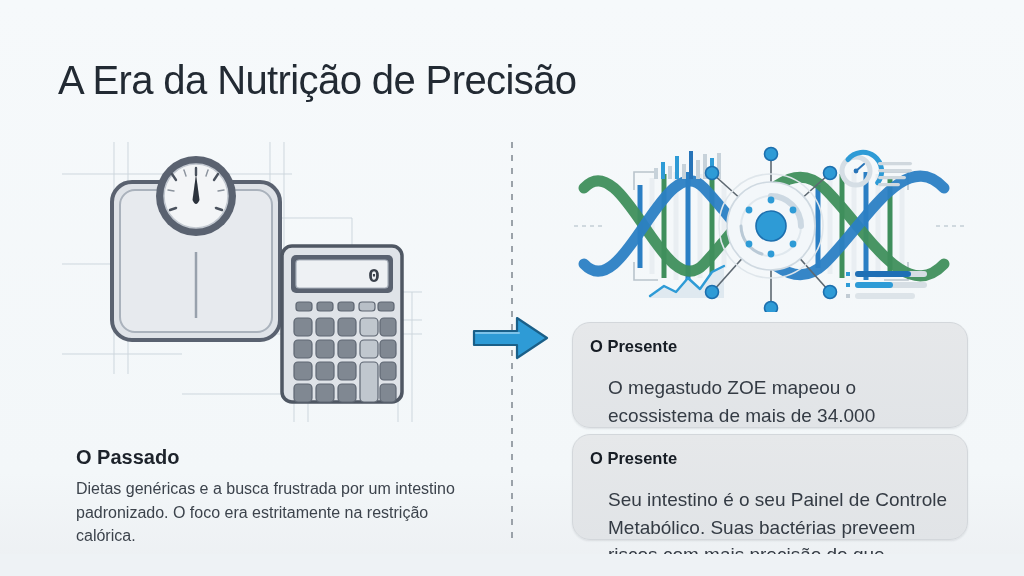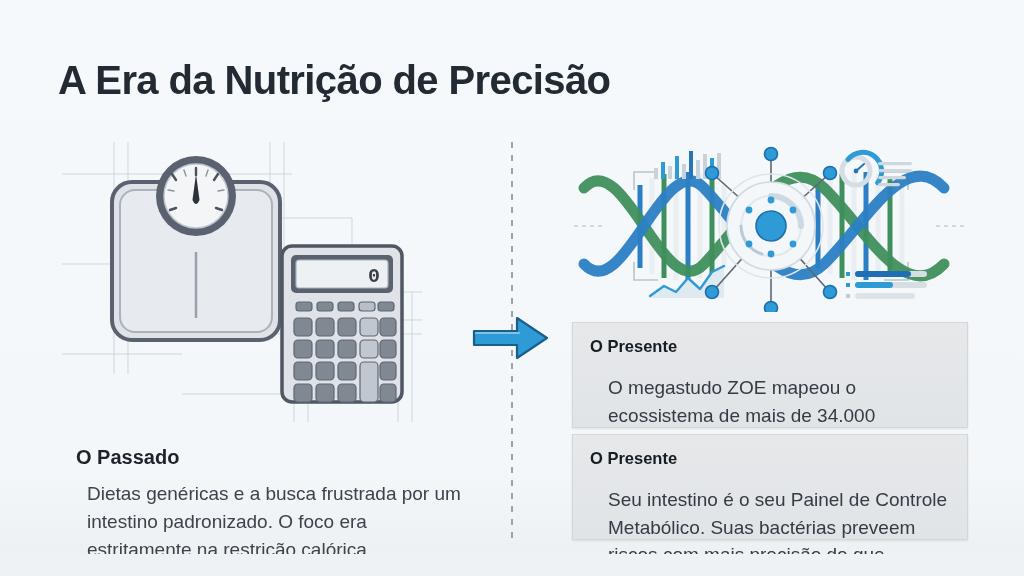--- a/index.html
+++ b/index.html
@@ -8,48 +8,48 @@
     background:#f4f8fa;
     font-family:"Liberation Sans","DejaVu Sans",sans-serif;
     position:relative;
   }
   .slide{position:absolute;inset:0;background:linear-gradient(180deg,#f6f9fb 0%,#f3f7f9 82%,#eceff2 100%);}
   .bottom-band{position:absolute;left:0;right:0;bottom:0;height:22px;background:#eef2f5;}
 
   
   .title{
     position:absolute;left:58px;top:58px;
-    font-size:40px;font-weight:700;letter-spacing:-0.6px;
+    font-size:40px;font-weight:400;letter-spacing:-0.6px;
     color:#222a33;white-space:nowrap;
   }
 
   
   .divider{
     position:absolute;left:511px;top:142px;width:2px;height:398px;
     background:repeating-linear-gradient(180deg,#8b939b 0 6px,rgba(0,0,0,0) 6px 13px);
     opacity:.85;
   }
   .arrow-wrap{position:absolute;left:472px;top:312px;width:78px;height:52px;}
 
   
   .left-illo{position:absolute;left:62px;top:142px;width:360px;height:280px;}
 
   
   .left-caption{position:absolute;left:76px;top:446px;width:400px;}
   .cap-title{font-size:20px;font-weight:700;color:#1d232b;margin:0 0 8px 0;}
-  .cap-body{font-size:19px;line-height:1.48;color:#3c434c;margin:11px;}
+  .cap-body{font-size:16px;line-height:1.48;color:#3c434c;margin:0;}
 
   
   .right-illo{position:absolute;left:566px;top:140px;width:410px;height:172px;}
 
   
   .card{
     position:absolute;left:572px;width:396px;
     background:linear-gradient(180deg,#e6e8ea 0%,#e1e4e7 100%);
-    border:1px solid #d3d7db;border-radius:0;
+    border:1px solid #d3d7db;border-radius:18px;
     box-shadow:0 1px 2px rgba(30,40,50,.10);
     box-sizing:border-box;padding:14px 0 15px 17px;
   }
   #card-presente{top:322px;height:106px;}
   #card-insight{top:434px;height:106px;}
   .card-title{font-size:16.5px;font-weight:700;color:#161c24;margin:0 0 6px 0;}
   .card-body{font-size:19px;line-height:1.46;color:#343b44;margin:18px;}
 </style>
 </head>
 <body>

